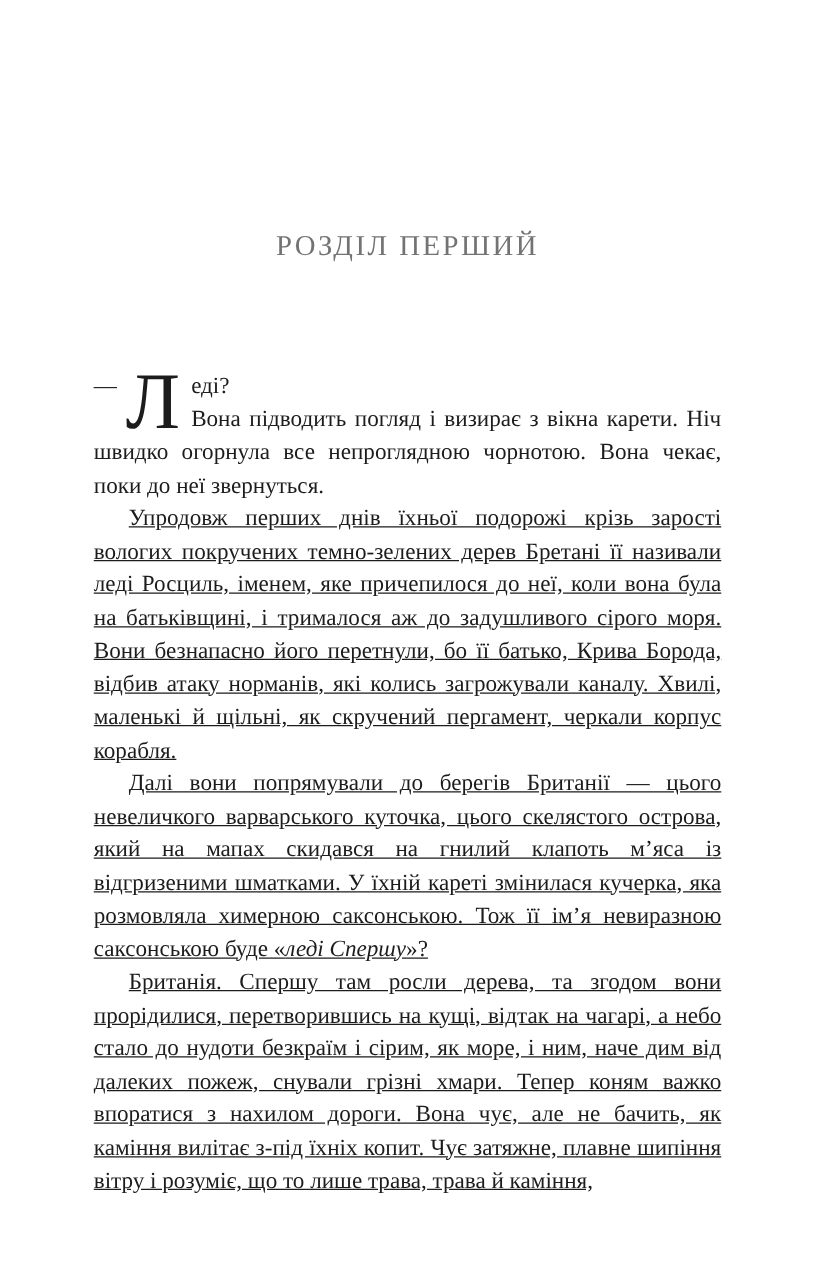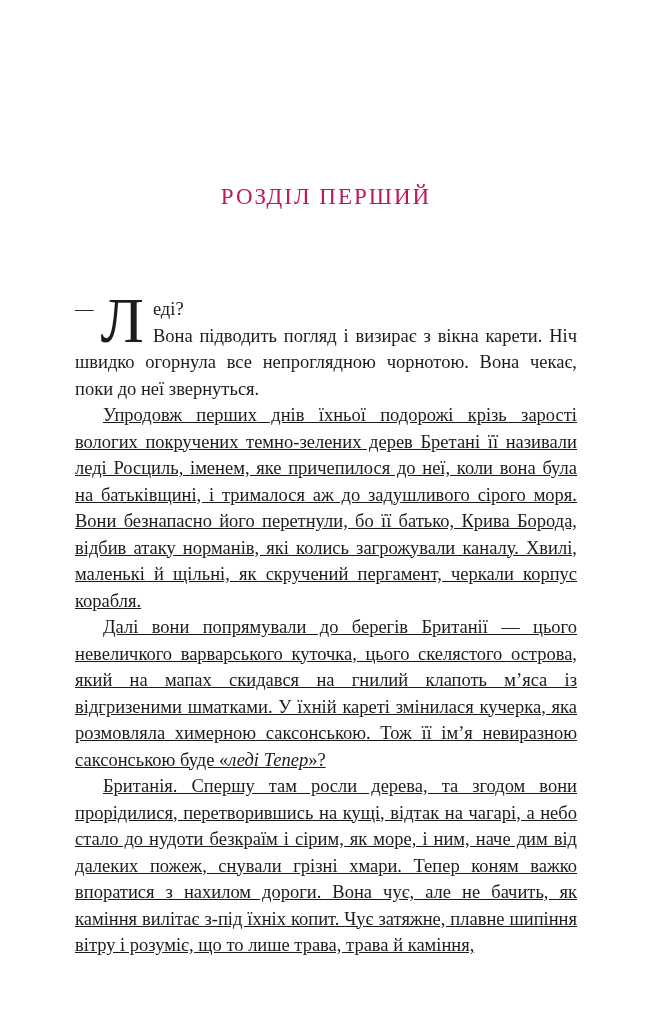--- a/index.html
+++ b/index.html
@@ -19,21 +19,21 @@
     .chapter-title {
       position: absolute;
       top: 184px;
       left: 0;
       width: 100%;
       margin: 0;
       text-align: center;
       font-size: 23px;
       font-weight: 400;
       letter-spacing: 2px;
-      color: #be185d;
+      color: #737373;
     }
     .text-block {
       position: absolute;
       top: 296px;
       left: 75px;
       width: 502px;
       font-size: 18.5px;
       line-height: 26.5px;
       text-align: justify;
     }
@@ -79,18 +79,18 @@
       <span class="dropwrap">
         <span class="dash">—</span>
         <span class="dropcap">Л</span>
       </span>
       <span>еді?</span><br>
       <span>Вона підводить погляд і визирає з вікна карети. Ніч швидко огорнула все непроглядною чорнотою. Вона чекає, поки до неї звернуться.</span>
     </p>
 
     <p class="para indent">Упродовж перших днів їхньої подорожі крізь зарості вологих покручених темно-зелених дерев Бретані її називали леді Росциль, іменем, яке причепилося до неї, коли вона була на батьківщині, і трималося аж до задушливого сірого моря. Вони безнапасно його перетнули, бо її батько, Крива Борода, відбив атаку норманів, які колись загрожували каналу. Хвилі, маленькі й щільні, як скручений пергамент, черкали корпус корабля.</p>
 
-    <p class="para indent"><span>Далі вони попрямували до берегів Британії — цього невеличкого варварського куточка, цього скелястого острова, який на мапах скидався на гнилий клапоть м’яса із відгризеними шматками. У їхній кареті змінилася кучерка, яка розмовляла химерною саксонською. Тож її ім’я невиразною саксонською буде «</span><span class="italic">леді Тепер</span><span>»?</span></p>
+    <p class="para indent"><span>Далі вони попрямували до берегів Британії — цього невеличкого варварського куточка, цього скелястого острова, який на мапах скидався на гнилий клапоть м’яса із відгризеними шматками. У їхній кареті змінилася кучерка, яка розмовляла химерною саксонською. Тож її ім’я невиразною саксонською буде «</span><span class="italic">леді Спершу</span><span>»?</span></p>
 
     <p class="para indent">Британія. Спершу там росли дерева, та згодом вони прорідилися, перетворившись на кущі, відтак на чагарі, а небо стало до нудоти безкраїм і сірим, як море, і ним, наче дим від далеких пожеж, снували грізні хмари. Тепер коням важко впоратися з нахилом дороги. Вона чує, але не бачить, як каміння вилітає з-під їхніх копит. Чує затяжне, плавне шипіння вітру і розуміє, що то лише трава, трава й каміння,</p>
 
   </div>
 </div>
 
 </body></html>

